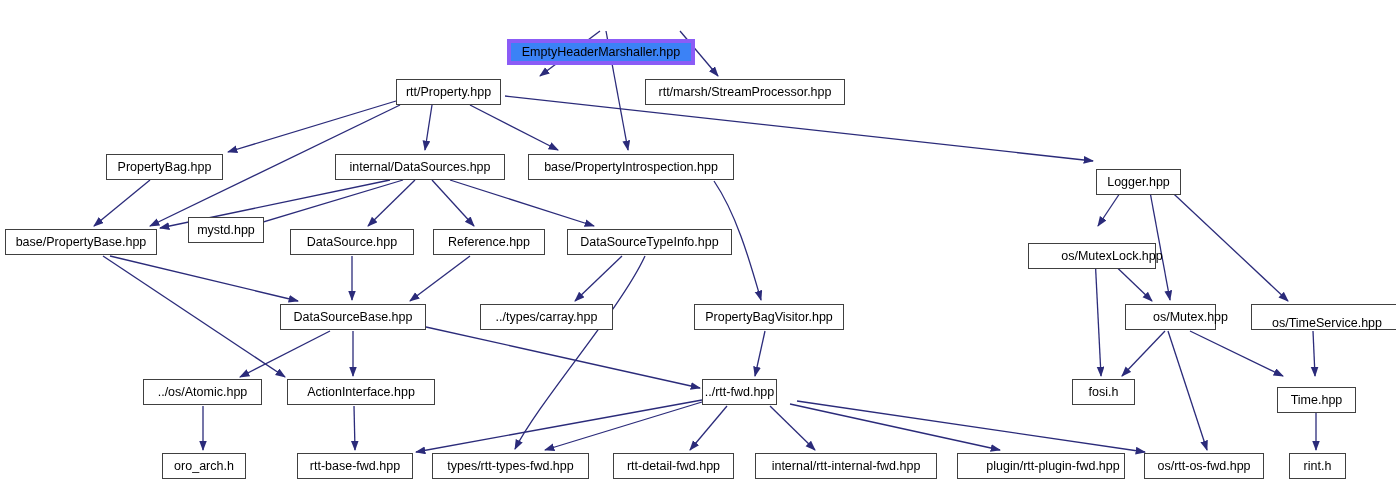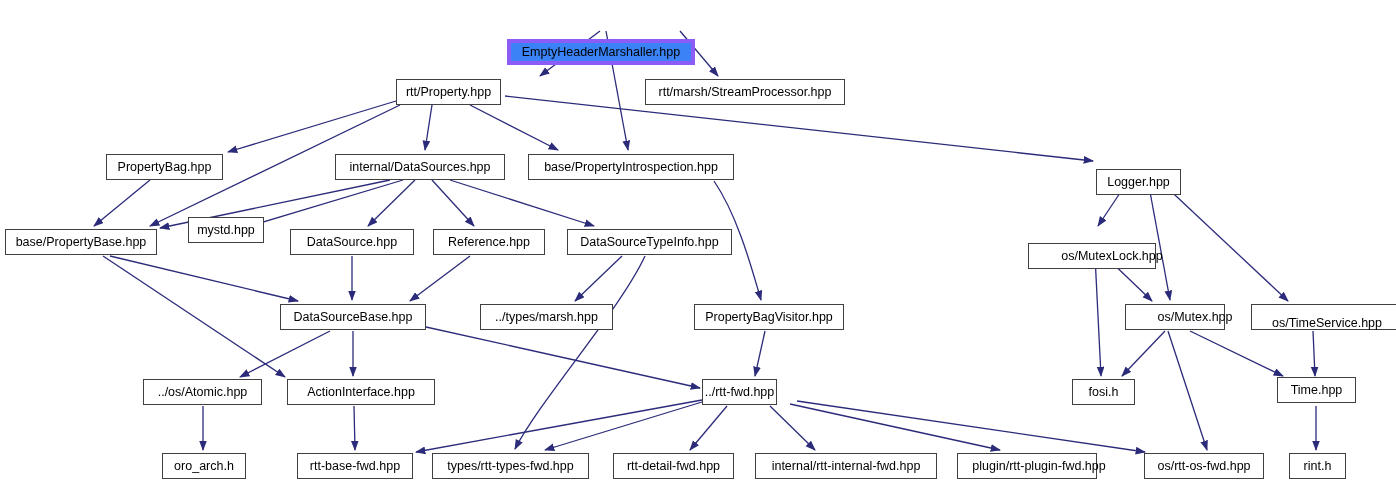--- a/index.html
+++ b/index.html
@@ -121,62 +121,62 @@
       <div class="node" style="left: 567px; top: 229px; width: 165px;">
         <span class="lbl">DataSourceTypeInfo.hpp</span>
       </div>
       <div class="node" style="left: 1028px; top: 243px; width: 128px; padding-left: 40px;">
         <span class="lbl">os/MutexLock.hpp</span>
       </div>
       <div class="node" style="left: 280px; top: 304px; width: 146px;">
         <span class="lbl">DataSourceBase.hpp</span>
       </div>
       <div class="node" style="left: 480px; top: 304px; width: 133px;">
-        <span class="lbl">../types/marsh.hpp</span>
+        <span class="lbl">../types/carray.hpp</span>
       </div>
       <div class="node" style="left: 694px; top: 304px; width: 150px;">
         <span class="lbl">PropertyBagVisitor.hpp</span>
       </div>
-      <div class="node" style="left: 1125px; top: 304px; width: 100px; padding-left: 40px;">
+      <div class="node" style="left: 1125px; top: 304px; width: 91px; padding-left: 40px;">
         <span class="lbl">os/Mutex.hpp</span>
       </div>
       <div class="node" style="left: 1251px; top: 304px; width: 152px; align-items: flex-end;">
         <span class="lbl">os/TimeService.hpp</span>
       </div>
       <div class="node" style="left: 143px; top: 379px; width: 119px;">
         <span class="lbl">../os/Atomic.hpp</span>
       </div>
       <div class="node" style="left: 287px; top: 379px; width: 148px;">
         <span class="lbl">ActionInterface.hpp</span>
       </div>
       <div class="node" style="left: 702px; top: 379px; width: 75px;">
         <span class="lbl">../rtt-fwd.hpp</span>
       </div>
       <div class="node" style="left: 1072px; top: 379px; width: 63px;">
         <span class="lbl">fosi.h</span>
       </div>
-      <div class="node" style="left: 1277px; top: 377px; width: 79px;">
+      <div class="node" style="left: 1277px; top: 387px; width: 79px;">
         <span class="lbl">Time.hpp</span>
       </div>
       <div class="node" style="left: 162px; top: 453px; width: 84px;">
         <span class="lbl">oro_arch.h</span>
       </div>
       <div class="node" style="left: 297px; top: 453px; width: 116px;">
         <span class="lbl">rtt-base-fwd.hpp</span>
       </div>
       <div class="node" style="left: 432px; top: 453px; width: 157px;">
         <span class="lbl">types/rtt-types-fwd.hpp</span>
       </div>
       <div class="node" style="left: 613px; top: 453px; width: 121px;">
         <span class="lbl">rtt-detail-fwd.hpp</span>
       </div>
       <div class="node" style="left: 755px; top: 453px; width: 182px;">
         <span class="lbl">internal/rtt-internal-fwd.hpp</span>
       </div>
-      <div class="node" style="left: 957px; top: 453px; width: 140px; padding-left: 24px;">
+      <div class="node" style="left: 957px; top: 453px; width: 168px; padding-left: 24px;">
         <span class="lbl">plugin/rtt-plugin-fwd.hpp</span>
       </div>
       <div class="node" style="left: 1144px; top: 453px; width: 120px;">
         <span class="lbl">os/rtt-os-fwd.hpp</span>
       </div>
       <div class="node" style="left: 1289px; top: 453px; width: 57px;">
         <span class="lbl">rint.h</span>
       </div>
     </div>
 </div>

